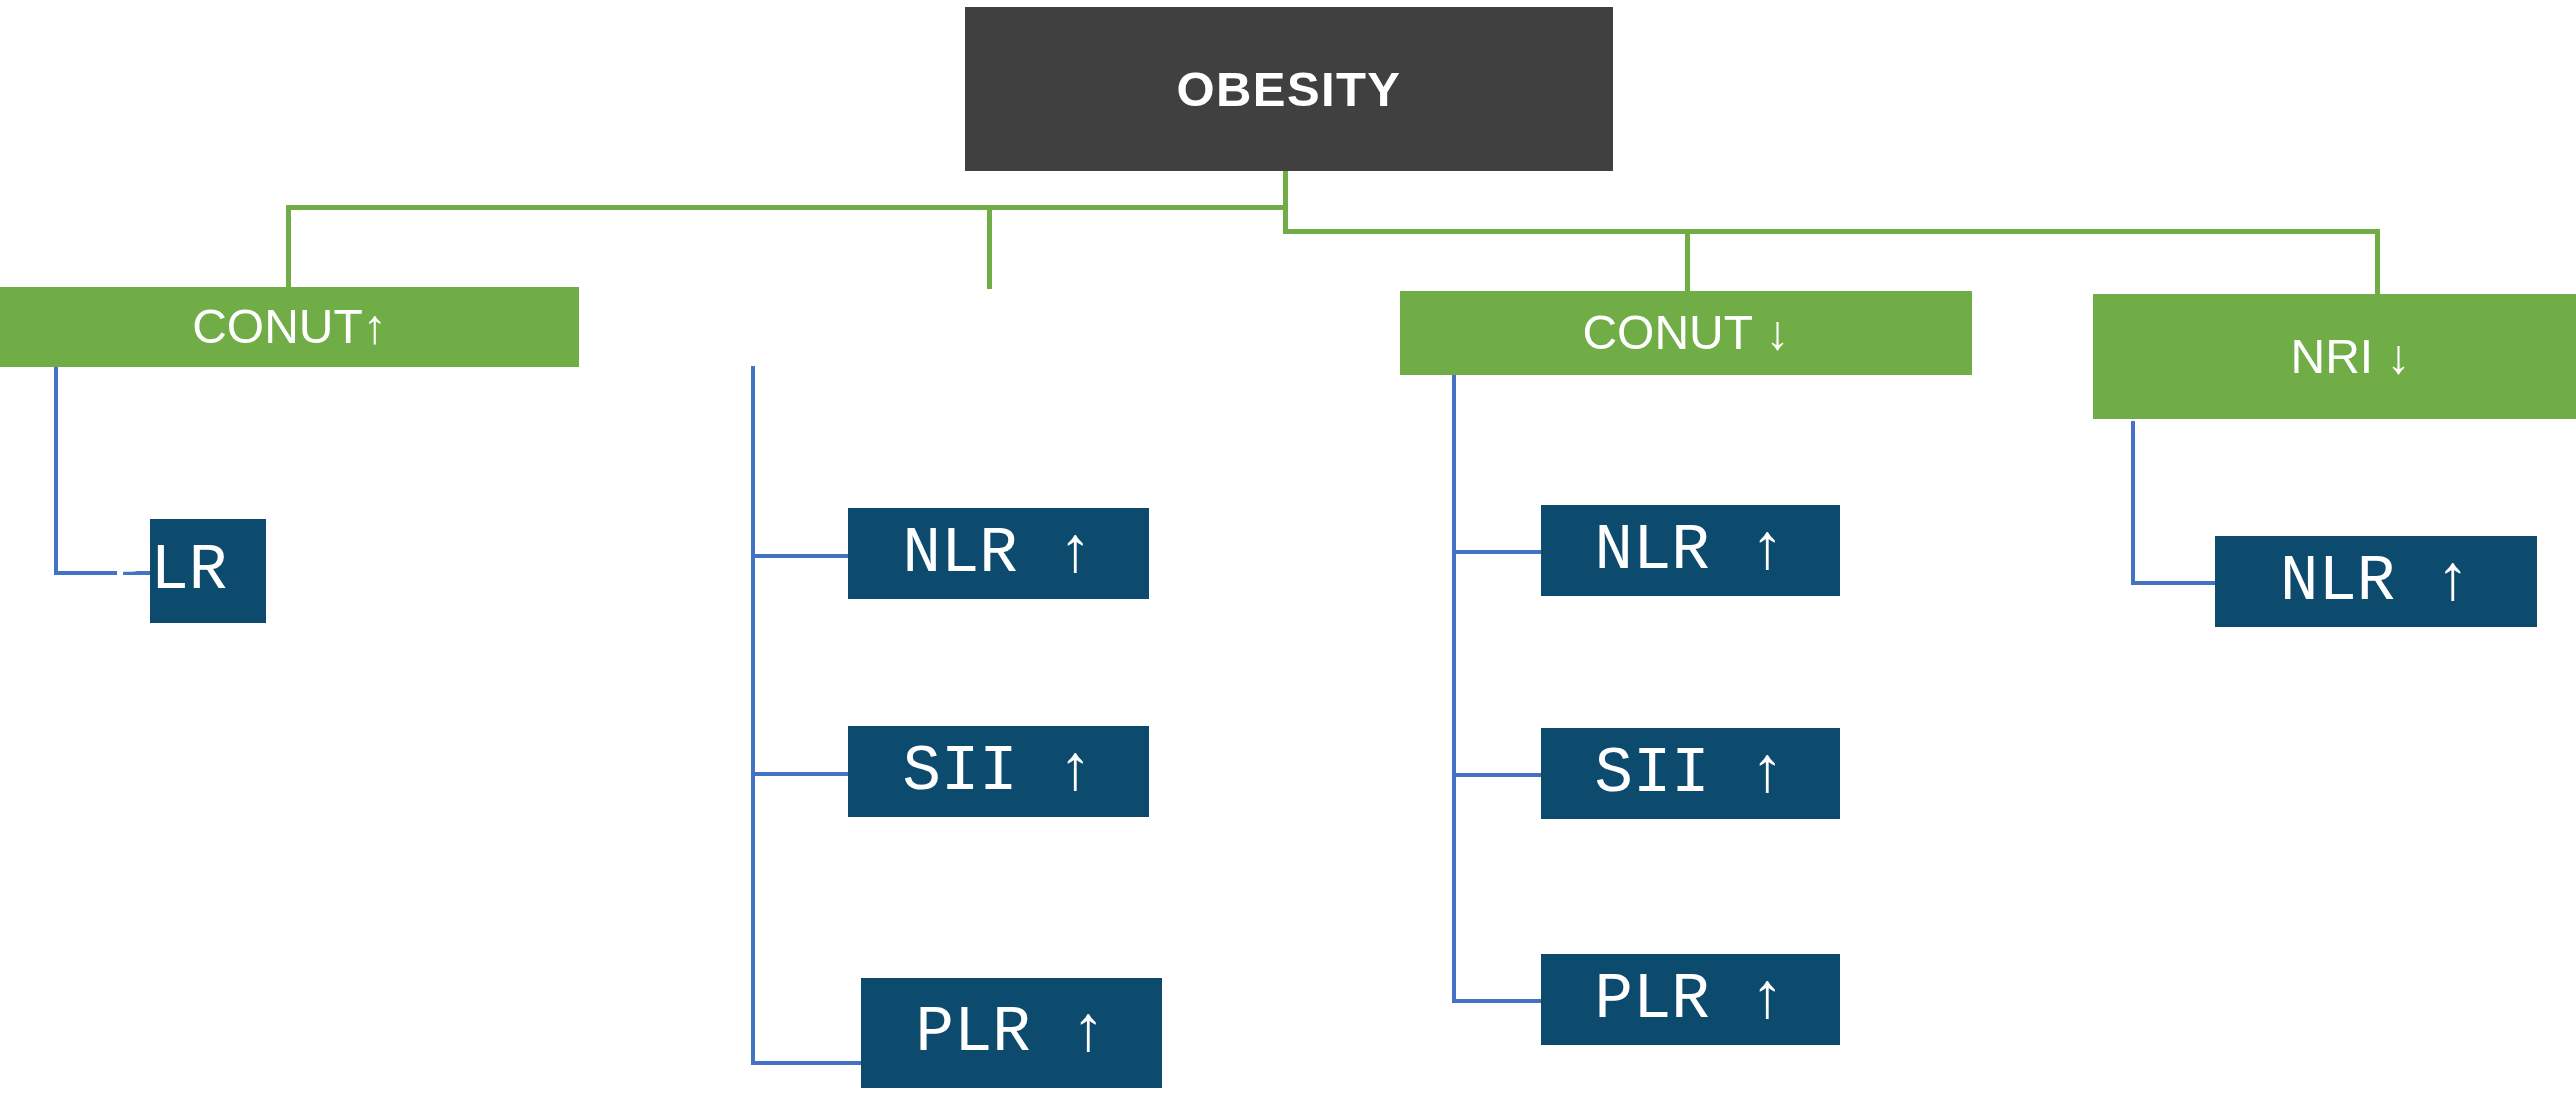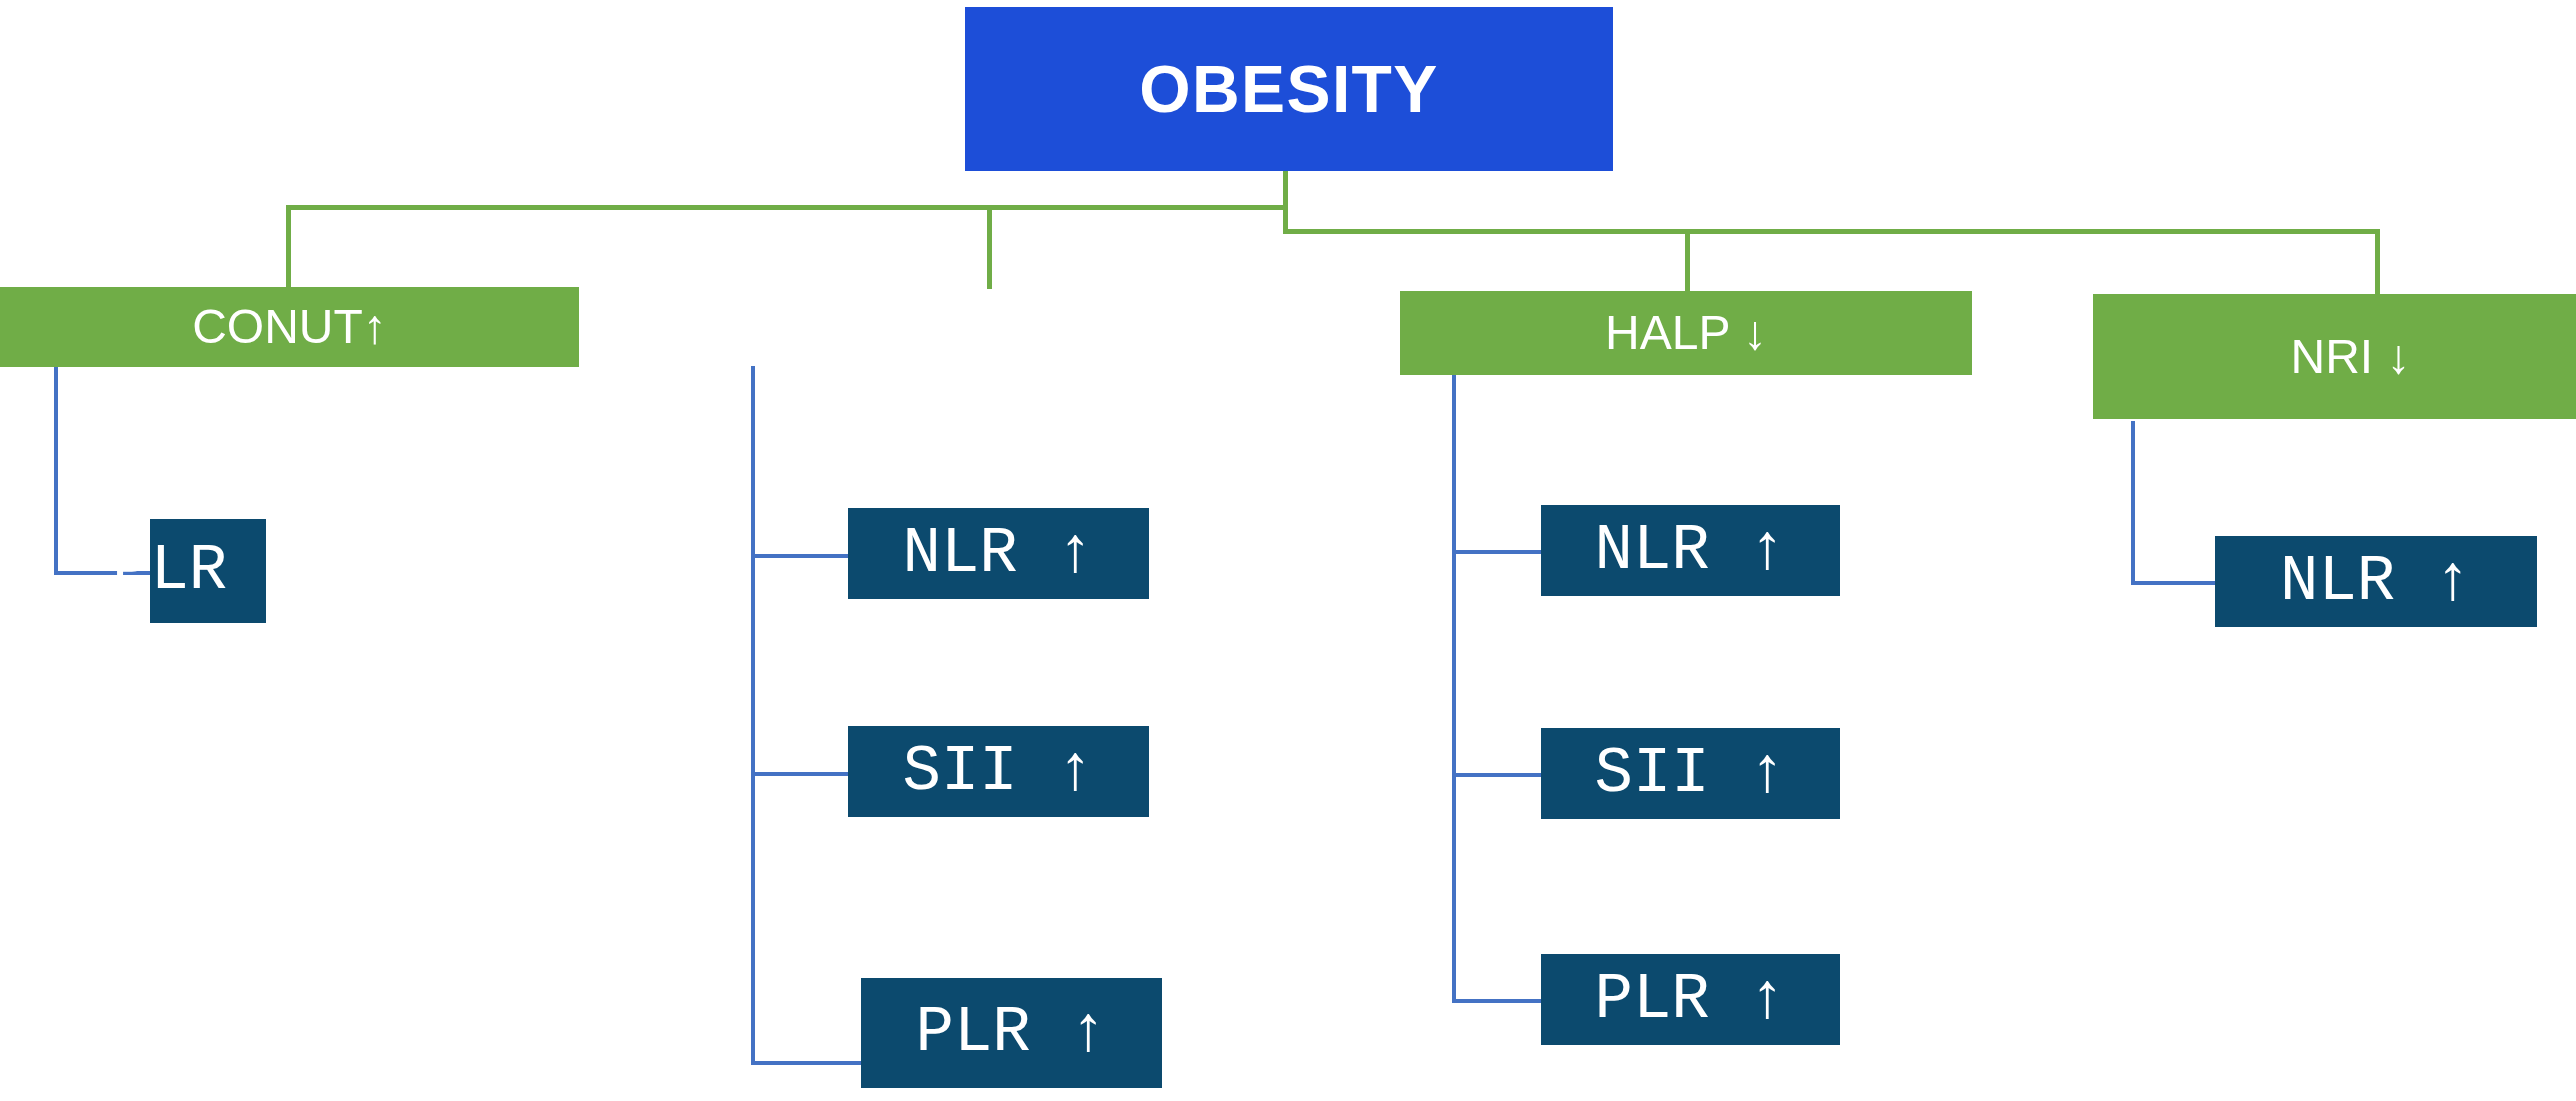--- a/index.html
+++ b/index.html
@@ -16,23 +16,23 @@
     box-sizing:border-box;
     display:flex;
     align-items:center;
     justify-content:center;
     color:#ffffff;
     white-space:pre;
     line-height:1;
     z-index:5;
   }
   .root-node{
-    background:#1d4ed8;
+    background:#404040;
     font-weight:bold;
-    font-size:66px;
+    font-size:49px;
     letter-spacing:1.4px;
   }
   .level2-node{
     background:#70AD47;
     font-size:48px;
     font-weight:400;
   }
   .leaf-node{
     background:#0c4a6e;
     font-size:64px;
@@ -82,21 +82,21 @@
   <div class="connector conn-blue conn-h" style="left:1452px; top:999px; width:91px;"></div>
 
   <div class="connector conn-blue conn-v" style="left:2131px; top:421px; height:164px;"></div>
   <div class="connector conn-blue conn-h" style="left:2131px; top:581px; width:85px;"></div>
 
   <div class="node root-node" style="left:965px; top:7px; width:648px; height:164px;">OBESITY</div>
 
   <div class="node level2-node" style="left:0px; top:287px; width:579px; height:80px;">CONUT↑</div>
 
 
-  <div class="node level2-node" style="left:1400px; top:291px; width:572px; height:84px;">HALP ↓</div>
+  <div class="node level2-node" style="left:1400px; top:291px; width:572px; height:84px;">CONUT ↓</div>
 
   <div class="node level2-node" style="left:2093px; top:294px; width:515px; height:125px;">NRI ↓</div>
 
   <div class="node leaf-node" style="left:150px; top:519px; width:116px; height:104px;">PLR ↑</div>
 
   <div class="node leaf-node" style="left:848px; top:508px; width:301px; height:91px;">NLR ↑</div>
   <div class="node leaf-node" style="left:848px; top:726px; width:301px; height:91px;">SII ↑</div>
   <div class="node leaf-node" style="left:861px; top:978px; width:301px; height:110px;">PLR ↑</div>
 
   <div class="node leaf-node" style="left:1541px; top:505px; width:299px; height:91px;">NLR ↑</div>

